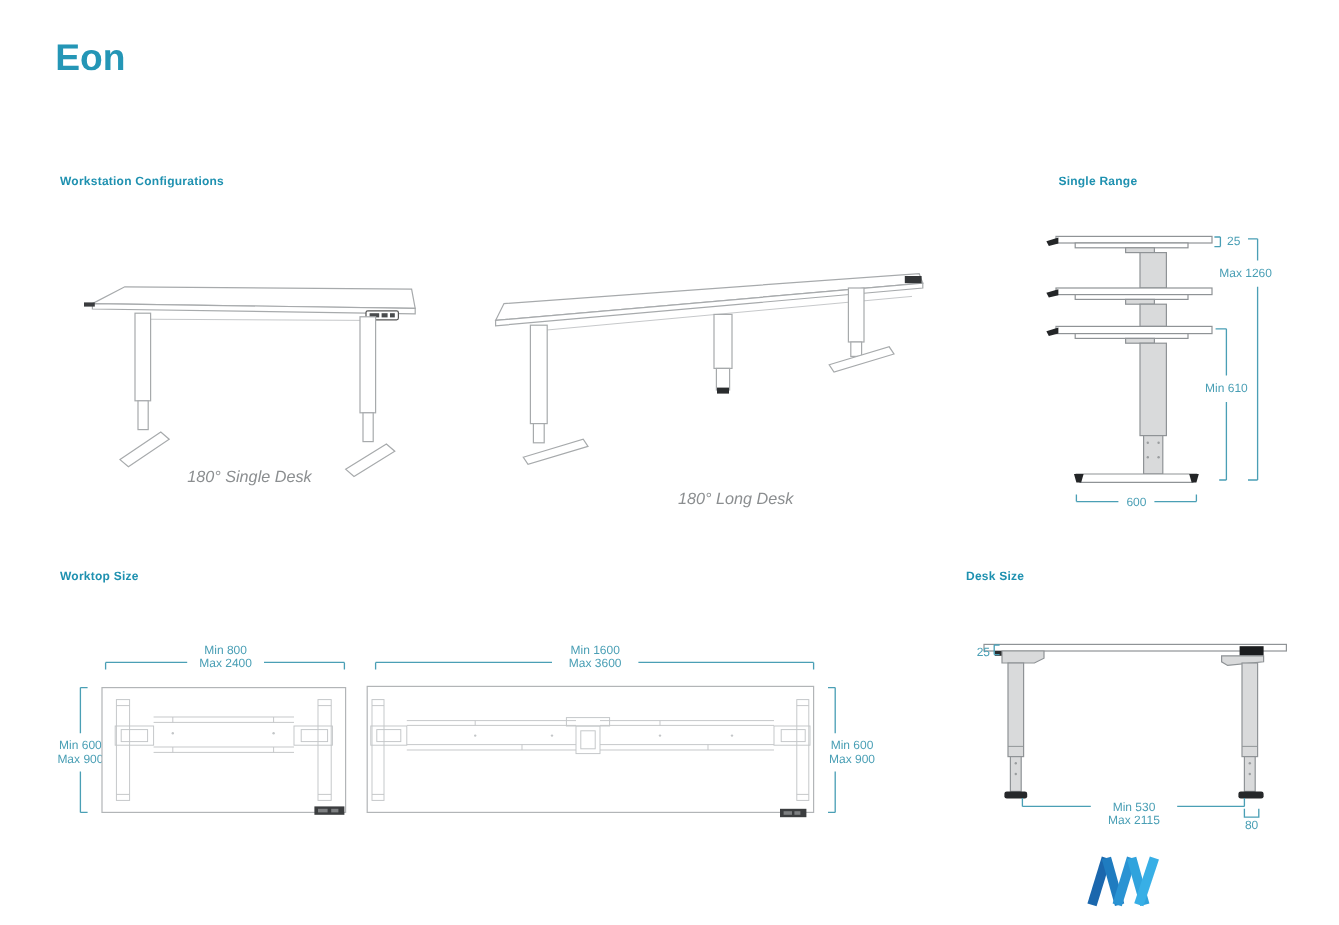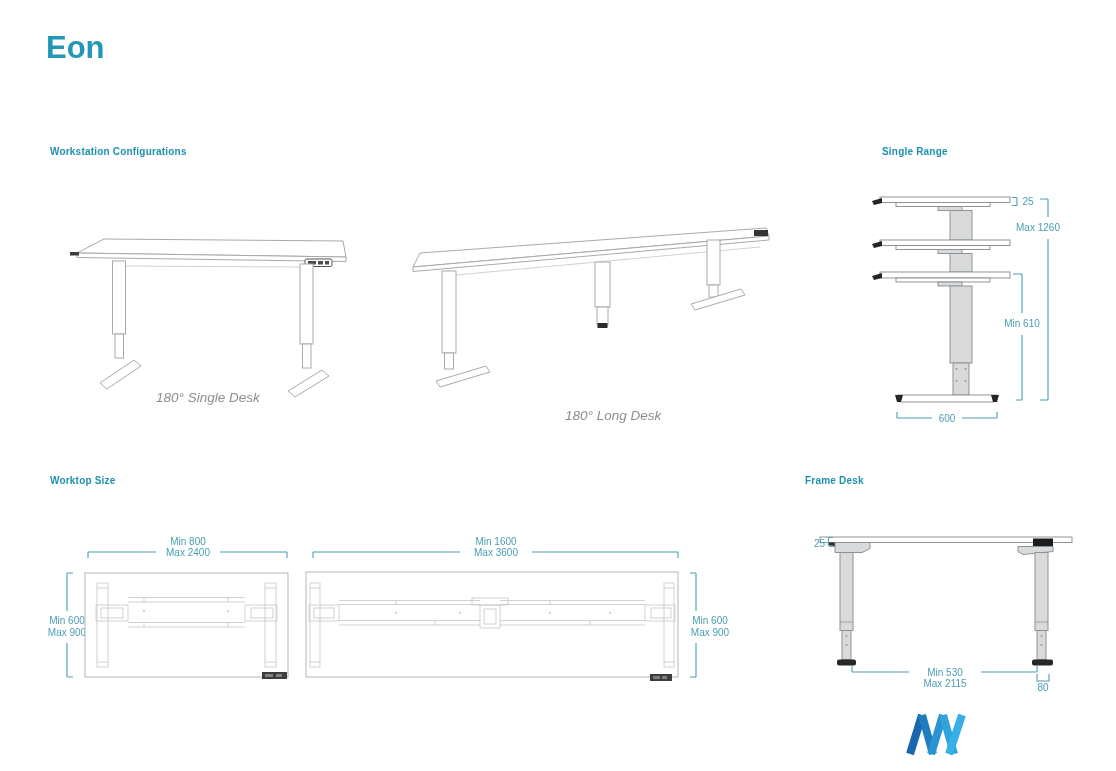--- a/index.html
+++ b/index.html
@@ -26,21 +26,21 @@
 
 <div id="page">
 
   <div class="abs" style="left:46px;top:32px;">
     <div class="title-main">Eon</div>
   </div>
 
   <div class="abs sec-head" style="left:50px;top:146px;">Workstation Configurations</div>
   <div class="abs sec-head" style="left:882px;top:146px;">Single Range</div>
   <div class="abs sec-head" style="left:50px;top:475px;">Worktop Size</div>
-  <div class="abs sec-head" style="left:805px;top:475px;">Frame Desk</div>
+  <div class="abs sec-head" style="left:805px;top:475px;">Desk Size</div>
 
   <svg class="abs" style="left:55px;top:225px;" width="300" height="185" viewBox="0 0 300 185">
     <g>
       <polygon class="ln" points="22,28 49,14 288,16 291,32"></polygon>
       <polygon class="ln" points="22,28 291,32 291,36.5 22,32.5"></polygon>
       <rect x="15" y="27" width="9" height="3.5" fill="#3a3c3e"></rect>
       <line class="ln2" x1="62" y1="41" x2="248" y2="42"></line>
       <rect x="250" y="34" width="27" height="7.5" rx="1.5" fill="#fff" stroke="#555" stroke-width="1"></rect>
       <rect x="253" y="36" width="8" height="3.5" fill="#4a4c4e"></rect>
       <rect x="263" y="36" width="5" height="3.5" fill="#4a4c4e"></rect>

